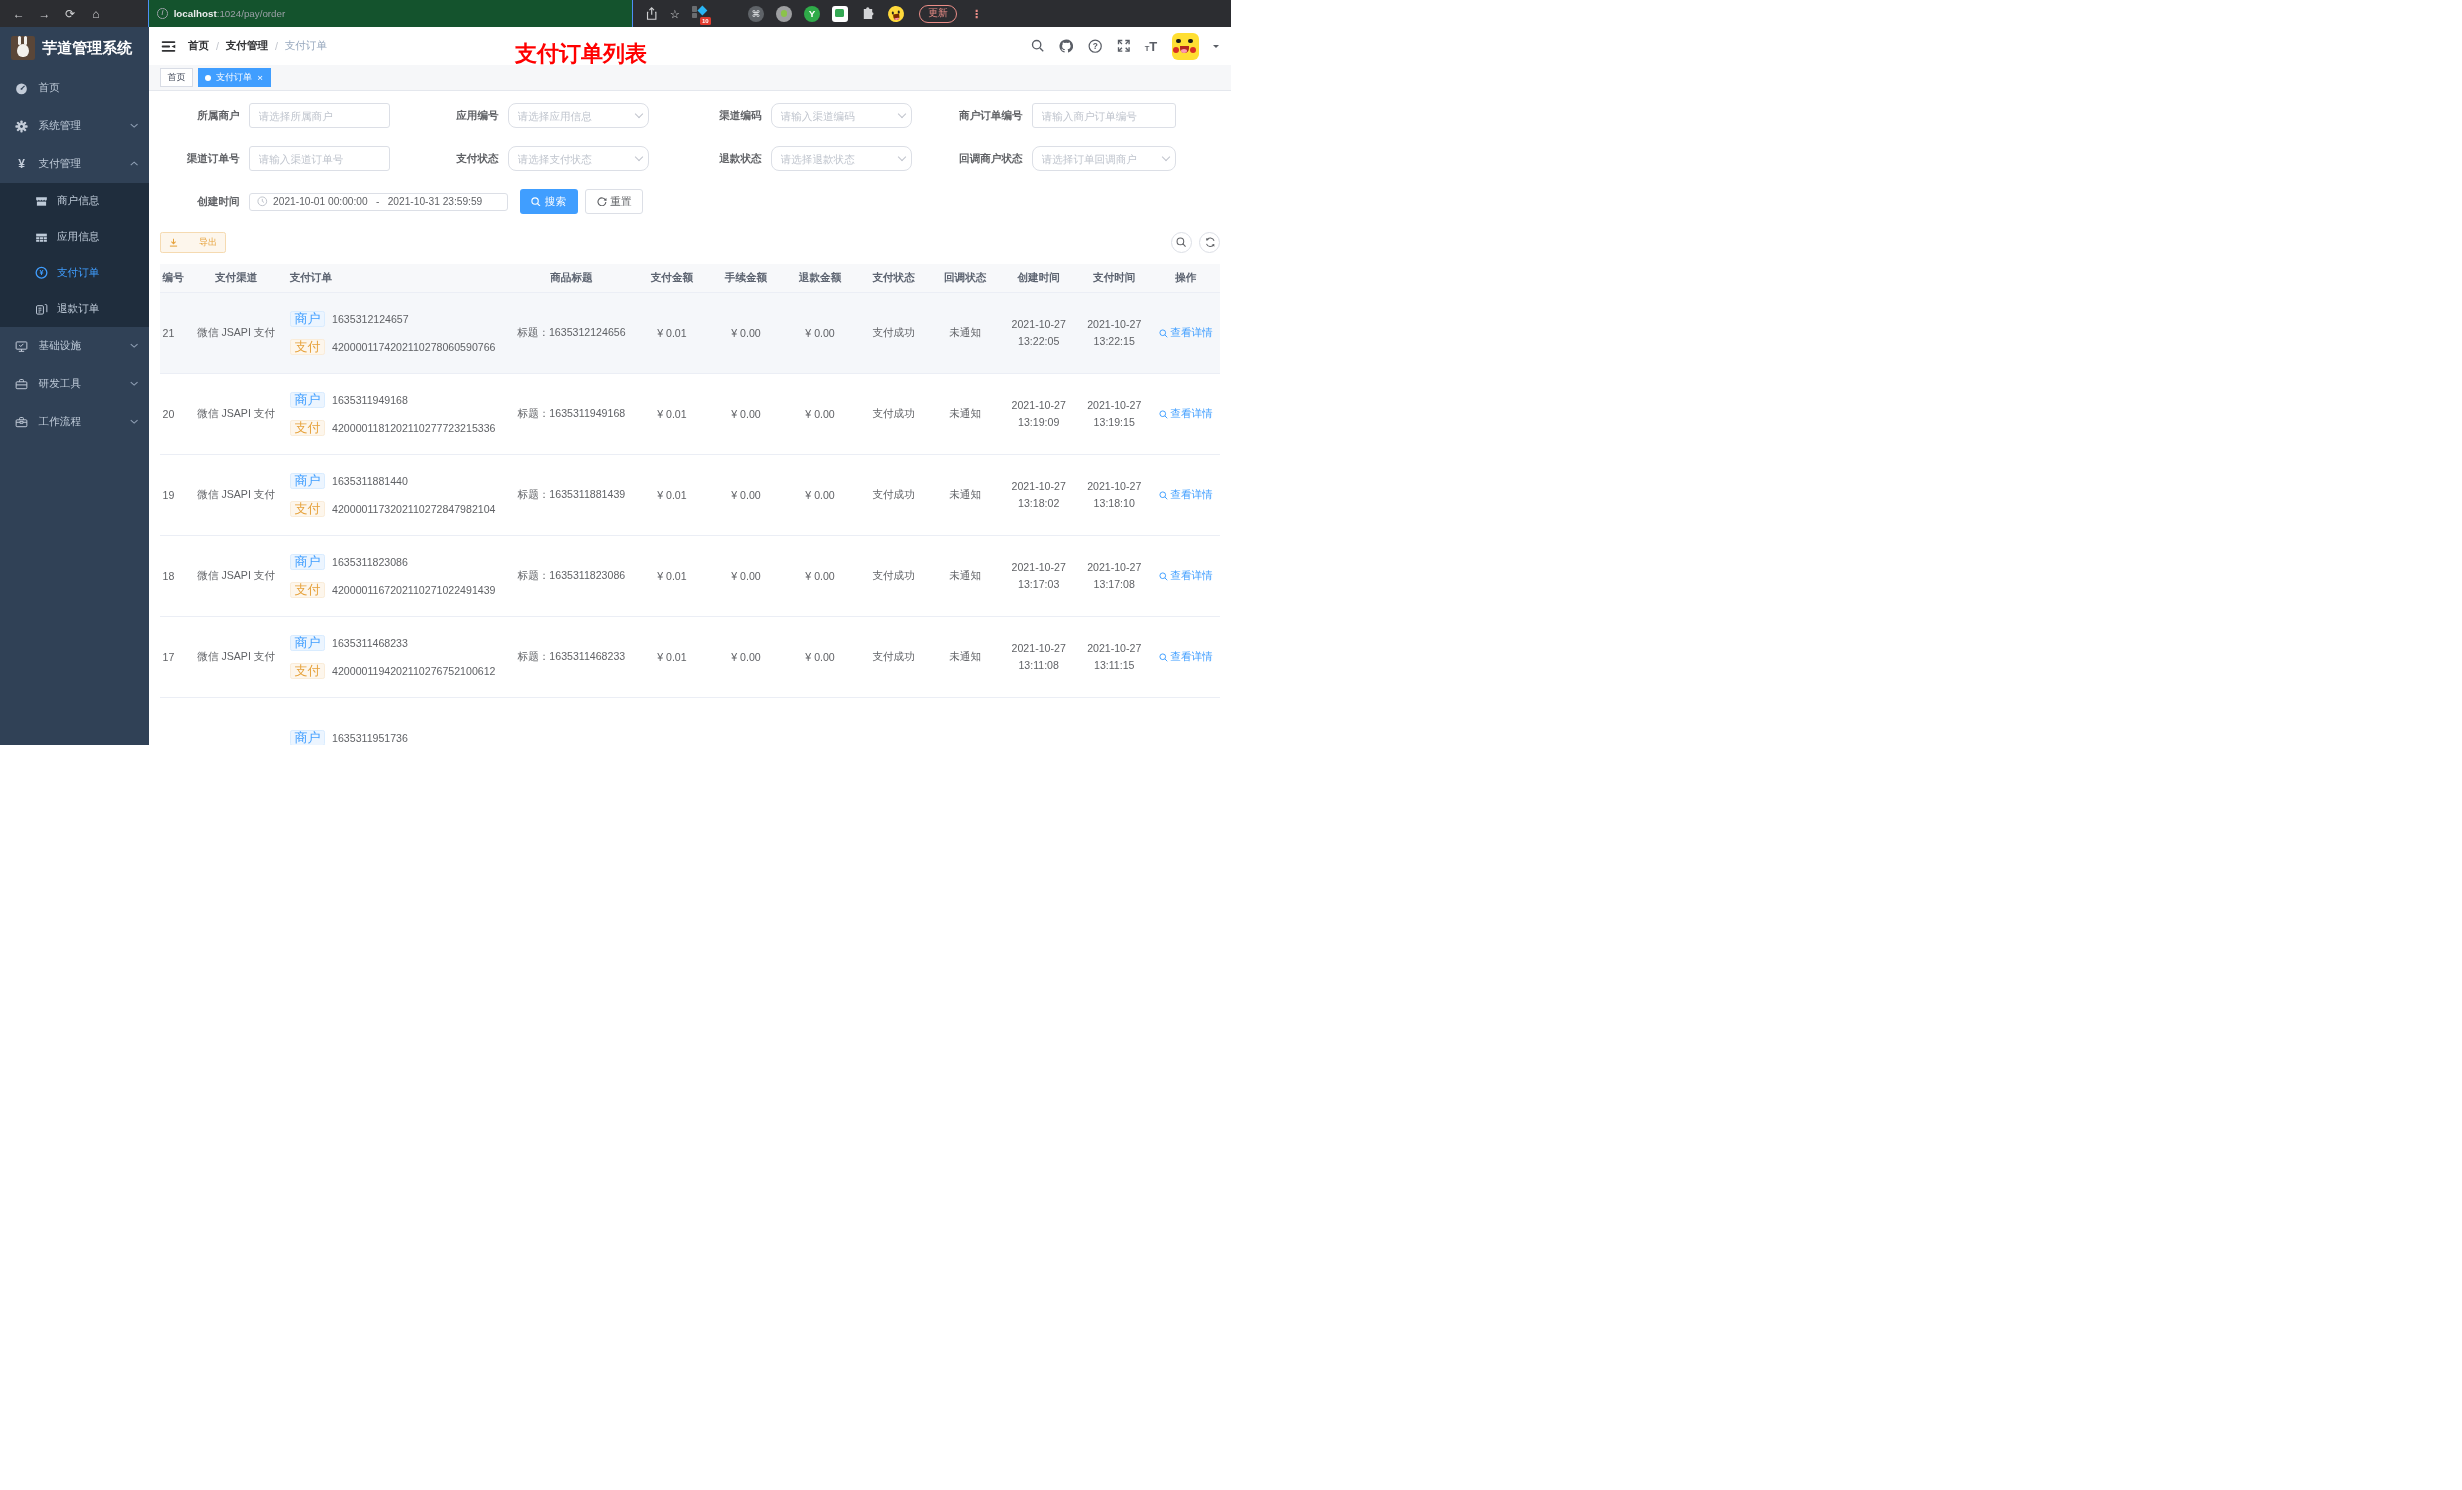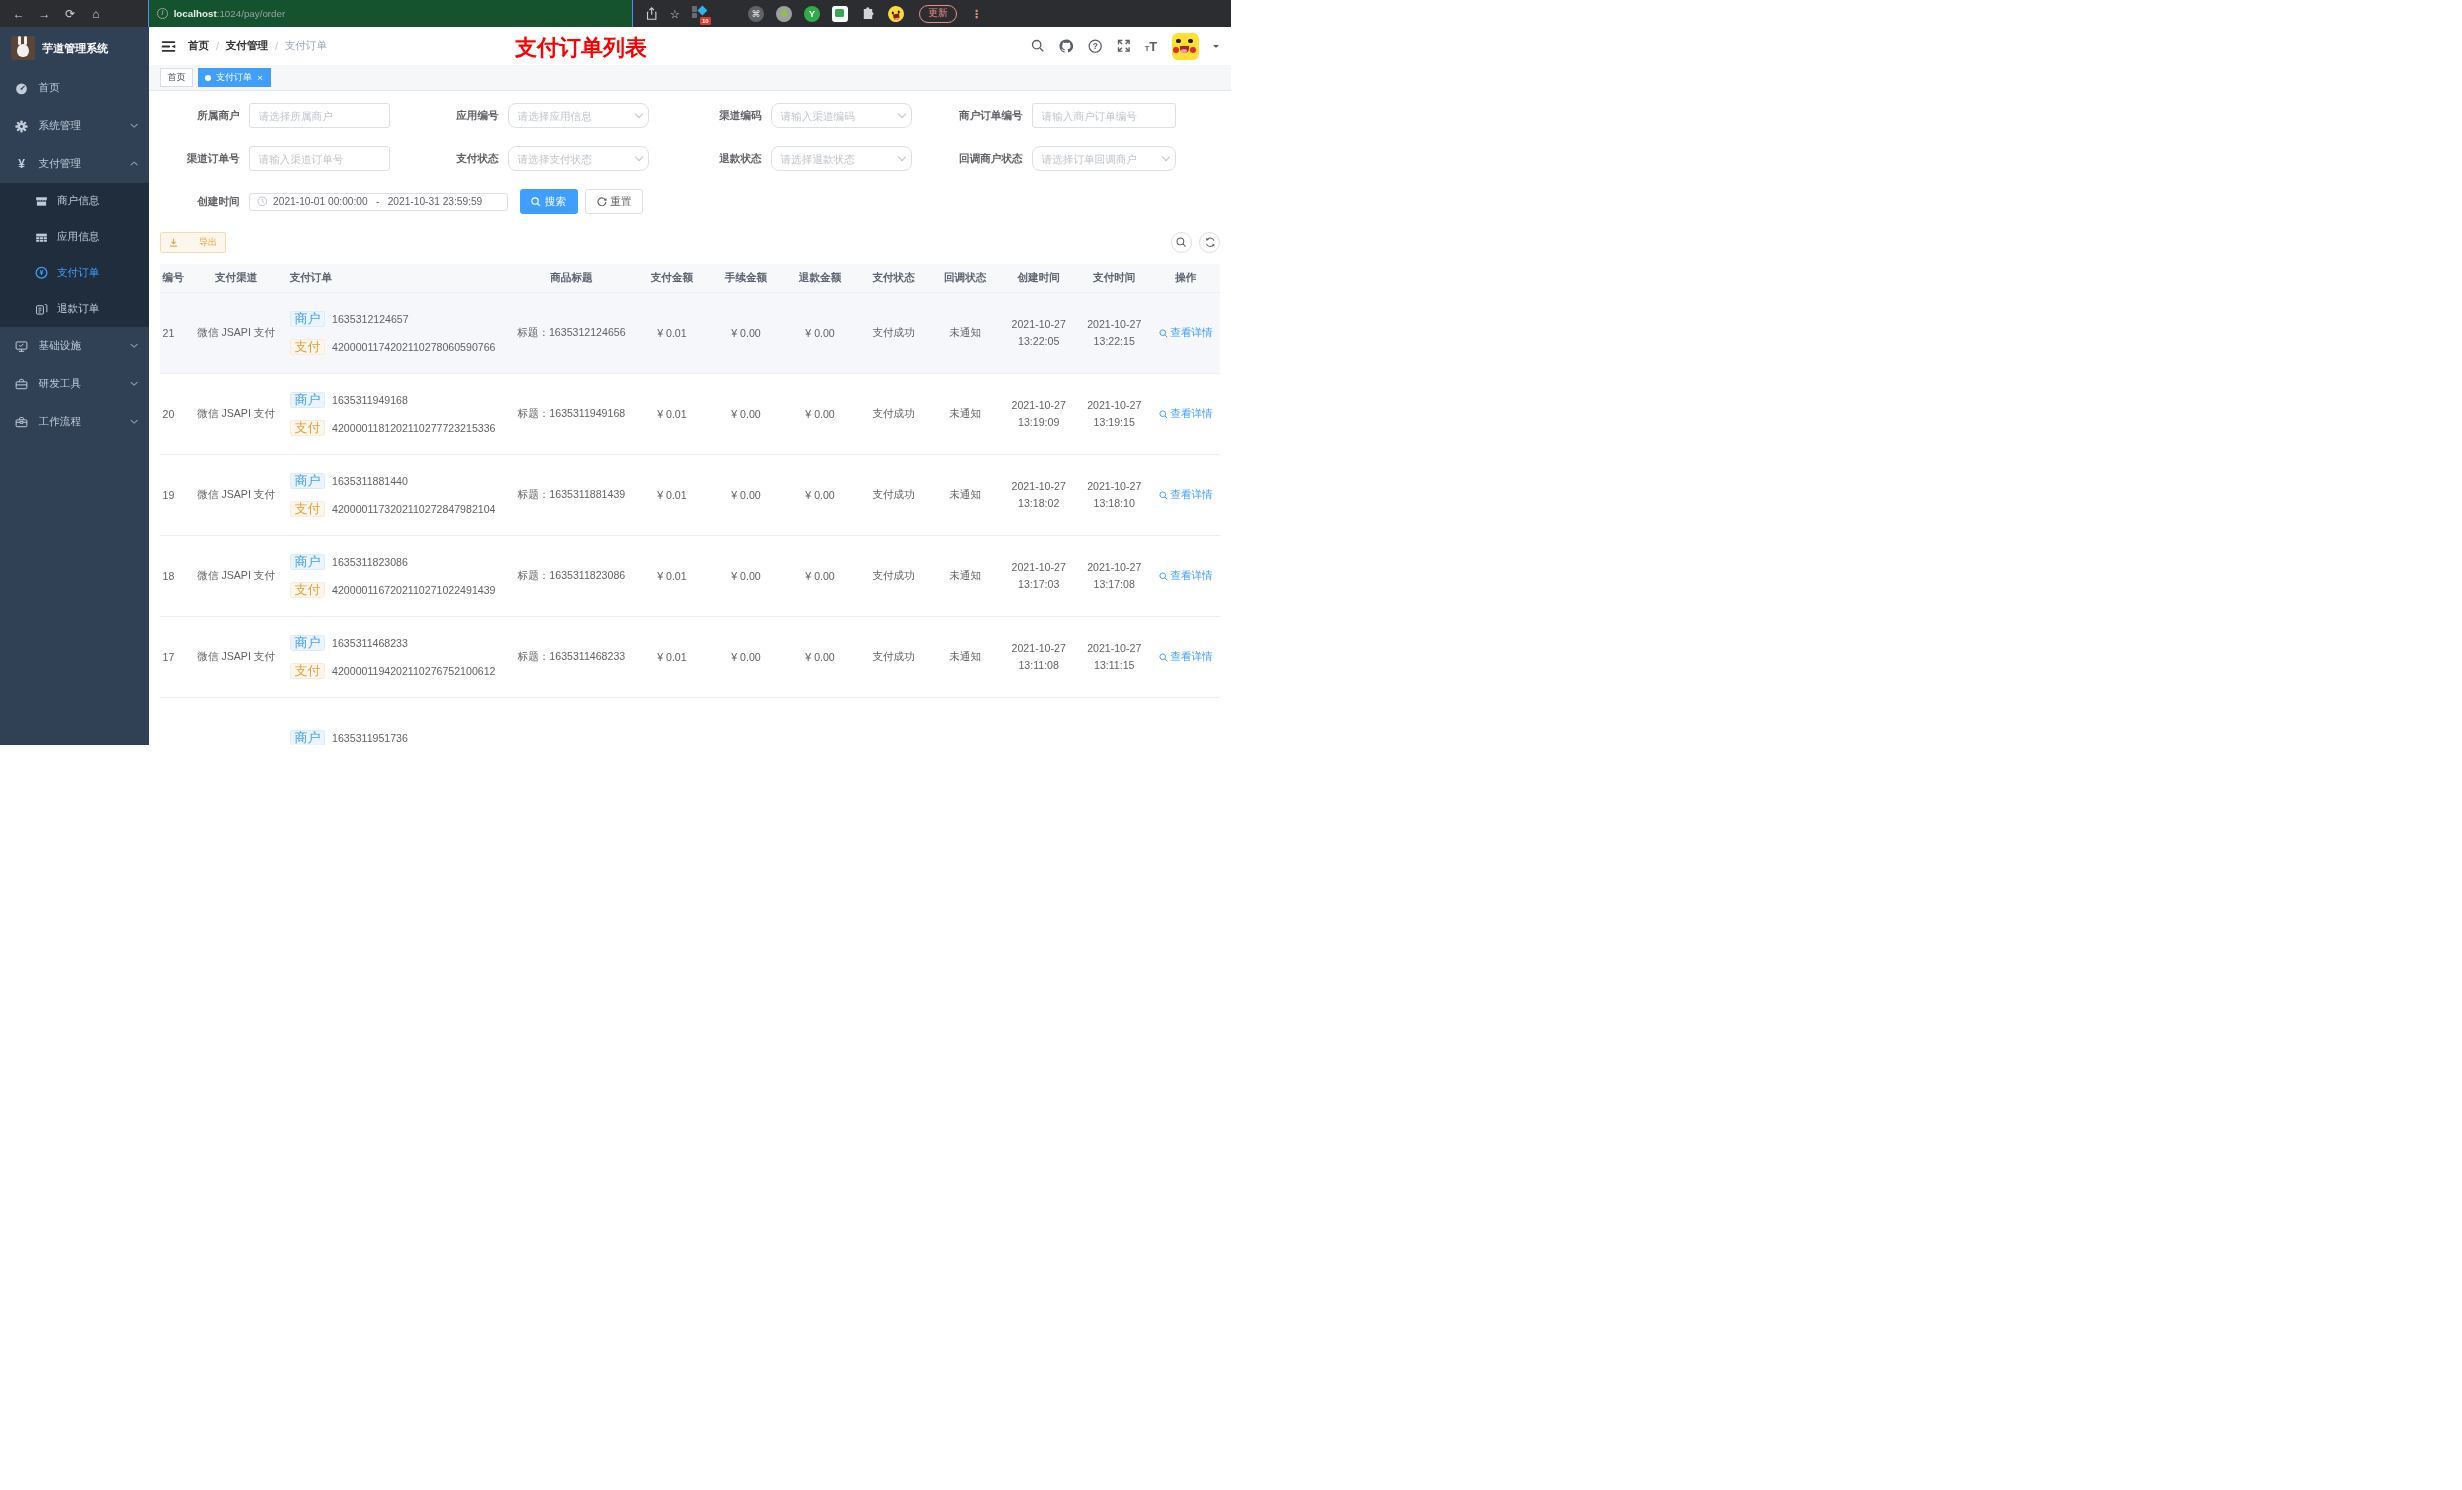--- a/index.html
+++ b/index.html
@@ -40,39 +40,39 @@
   .update-btn { border:1.1px solid #ec8e88; color:#ec8e88; border-radius:9.8px; padding:1.5px 8.3px; font-size:9.8px; margin-left:3px;}
   .dots-v { color:#ec8e88; font-size:11.4px; font-weight:bold; letter-spacing:0; margin-left:1.5px; }
 
   
   .app { display:flex; height:718px; }
   .sidebar { width:149px; background:#304156; flex:0 0 auto; }
   .logo-row { height:42px; display:flex; align-items:center; padding-left:10.6px; gap:7.6px; }
   .logo-img { width:24px; height:24px; background:#5a4638; border-radius:2.3px; position:relative; overflow:hidden; }
   .logo-img:before{content:"";position:absolute;width:12px;height:13.6px;background:#f3f1ee;border-radius:50% 50% 45% 45%;left:6px;top:7.6px;}
   .logo-img:after{content:"";position:absolute;width:3px;height:9px;background:#f3f1ee;border-radius:2.3px;left:7.6px;top:0;box-shadow:6px 0 0 #f3f1ee;}
-  .app-title { color:#fff; font-size:11px; font-weight:bold; }
+  .app-title { color:#fff; font-size:15px; font-weight:bold; }
   .menu-item { height:38px; display:flex; align-items:center; padding:0 10.6px 0 15px; color:#bfcbd9; font-size:10.6px; cursor:pointer;}
   .menu-item .mi-ic { width:13px; height:13px; margin-right:10.6px; display:flex; align-items:center; justify-content:center; color:#c3ccd9;}
   .menu-item .chev { margin-left:auto; color:#90a0b5; }
   .submenu { background:#1f2d3d; }
   .submenu-item { height:36px; display:flex; align-items:center; padding-left:35px; color:#bfcbd9; font-size:10.6px; cursor:pointer;}
   .submenu-item .mi-ic { width:13px; height:13px; margin-right:9px; display:flex; align-items:center; justify-content:center;}
   .submenu-item.active { color:#409eff; }
   .yen-glyph { font-weight:bold; font-size:12px; }
 
   
   .main { flex:1; display:flex; flex-direction:column; min-width:0; }
   .navbar { height:38px; background:#fff; display:flex; align-items:center; padding:0 12px; position:relative; }
   .hamburger { margin-right:12px; display:flex; align-items:center; }
   .breadcrumb { display:flex; align-items:center; font-size:10.6px; }
   .bc-item { color:#303133; font-weight:600; }
   .bc-sep { color:#c0c4cc; margin:0 6.8px; font-weight:normal;}
   .bc-current { color:#97a8be; font-weight:normal; }
-  .page-title { position:absolute; left:366px; top:6px; color:#ff0000; font-size:22px; font-weight:bold; }
+  .page-title { position:absolute; left:366px; top:12px; color:#ff0000; font-size:22px; font-weight:bold; }
   .nav-icons { margin-left:auto; display:flex; align-items:center; gap:14.4px; color:#5a5e66; }
   .tt { font-weight:bold; color:#5a5e66; }
   .tt .t-small{ font-size:7.6px; } .tt .t-big{ font-size:13px; }
   .avatar { width:27px; height:27px; border-radius:6px; background:#ffdf33; position:relative; overflow:hidden; }
   .avatar .p-eye{position:absolute;width:4.5px;height:4.5px;background:#1b1b1b;border-radius:50%;top:6px;}
   .avatar .p-eye.l{left:4.5px}.avatar .p-eye.r{right:6px}
   .avatar .p-cheek{position:absolute;width:6px;height:6px;background:#d93025;border-radius:50%;top:14.4px;}
   .avatar .p-cheek.l{left:1.5px}.avatar .p-cheek.r{right:2.3px}
   .avatar .p-mouth{position:absolute;width:9px;height:7.6px;background:#b3261e;border-radius:0 0 9px 9px;left:8.3px;top:13px;}
   .avatar .p-mouth:after{content:"";position:absolute;width:6px;height:3.8px;background:#ff9bb0;border-radius:50%;left:1.5px;bottom:0;}

